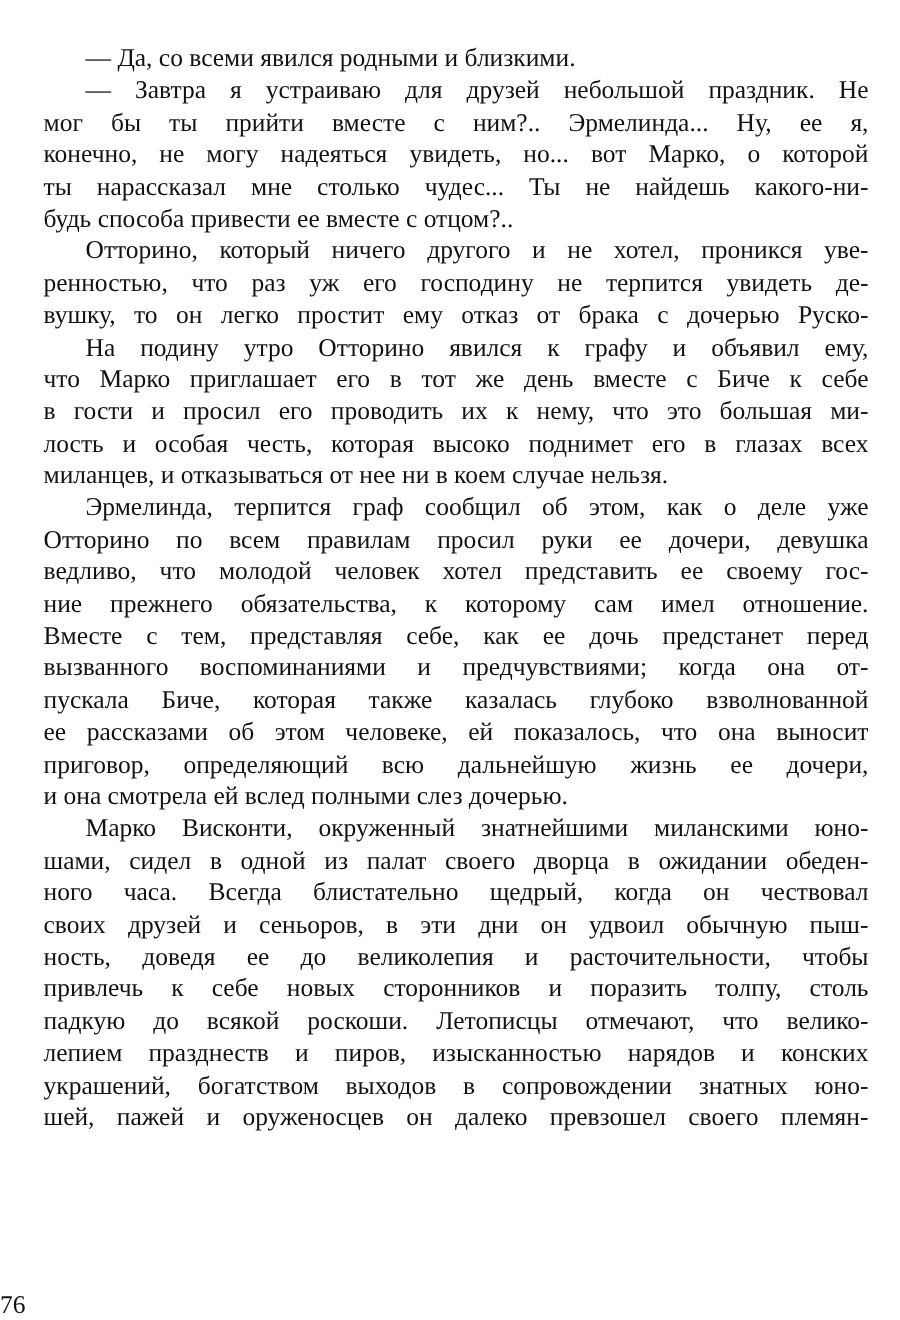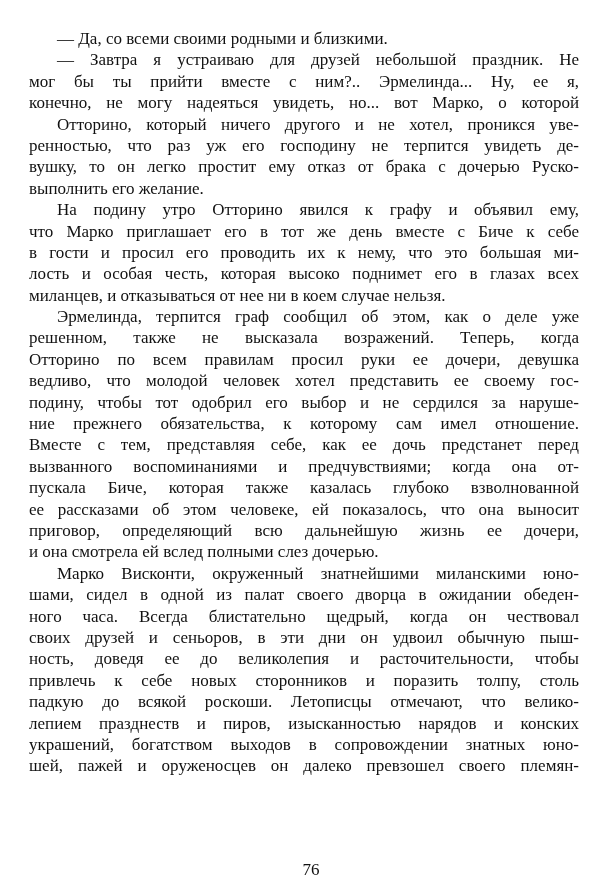--- a/index.html
+++ b/index.html
@@ -11,56 +11,55 @@
     line-height:21.4px;
   }
   .line {
     display:block; white-space:nowrap;
     text-align:justify; text-align-last:justify;
     height:21.4px;
   }
   .line.indent { padding-left:28px; }
   .line.last { text-align-last:left; }
   .pagenum {
-    position:absolute; top:860px; left:0; width:536px; text-align:center;
+    position:absolute; top:860px; left:0; width:536px; 
     font-family: "Liberation Serif", "DejaVu Serif", serif;
-    font-size:17px; color:#111;margin-left:43px;
+    font-size:17px; color:#111;
   }
 </style>
 </head>
 <body>
 
 <div class="page">
   <div>
-    <span class="line indent last">— Да, со всеми своими родными и близкими.</span>
+    <span class="line indent last">— Да, со всеми явился родными и близкими.</span>
   </div>
   <div>
     <span class="line indent">— Завтра я устраиваю для друзей небольшой праздник. Не</span>
     <span class="line">мог бы ты прийти вместе с ним?.. Эрмелинда... Ну, ее я,</span>
     <span class="line">конечно, не могу надеяться увидеть, но... вот Марко, о которой</span>
+    <span class="line">ты нарассказал мне столько чудес... Ты не найдешь какого-ни-</span>
+    <span class="line last">будь способа привести ее вместе с отцом?..</span>
   </div>
   <div>
     <span class="line indent">Отторино, который ничего другого и не хотел, проникся уве-</span>
     <span class="line">ренностью, что раз уж его господину не терпится увидеть де-</span>
     <span class="line">вушку, то он легко простит ему отказ от брака с дочерью Руско-</span>
-    <span class="line last">выполнить его желание.</span>
   </div>
   <div>
     <span class="line indent">На подину утро Отторино явился к графу и объявил ему,</span>
     <span class="line">что Марко приглашает его в тот же день вместе с Биче к себе</span>
     <span class="line">в гости и просил его проводить их к нему, что это большая ми-</span>
     <span class="line">лость и особая честь, которая высоко поднимет его в глазах всех</span>
     <span class="line last">миланцев, и отказываться от нее ни в коем случае нельзя.</span>
   </div>
   <div>
     <span class="line indent">Эрмелинда, терпится граф сообщил об этом, как о деле уже</span>
-    <span class="line">решенном, также не высказала возражений. Теперь, когда</span>
     <span class="line">Отторино по всем правилам просил руки ее дочери, девушка</span>
     <span class="line">ведливо, что молодой человек хотел представить ее своему гос-</span>
-    <span class="line">подину, чтобы тот одобрил его выбор и не сердился за наруше-</span>
     <span class="line">ние прежнего обязательства, к которому сам имел отношение.</span>
     <span class="line">Вместе с тем, представляя себе, как ее дочь предстанет перед</span>
     <span class="line">вызванного воспоминаниями и предчувствиями; когда она от-</span>
     <span class="line">пускала Биче, которая также казалась глубоко взволнованной</span>
     <span class="line">ее рассказами об этом человеке, ей показалось, что она выносит</span>
     <span class="line">приговор, определяющий всю дальнейшую жизнь ее дочери,</span>
     <span class="line last">и она смотрела ей вслед полными слез дочерью.</span>
   </div>
   <div>
     <span class="line indent">Марко Висконти, окруженный знатнейшими миланскими юно-</span>

